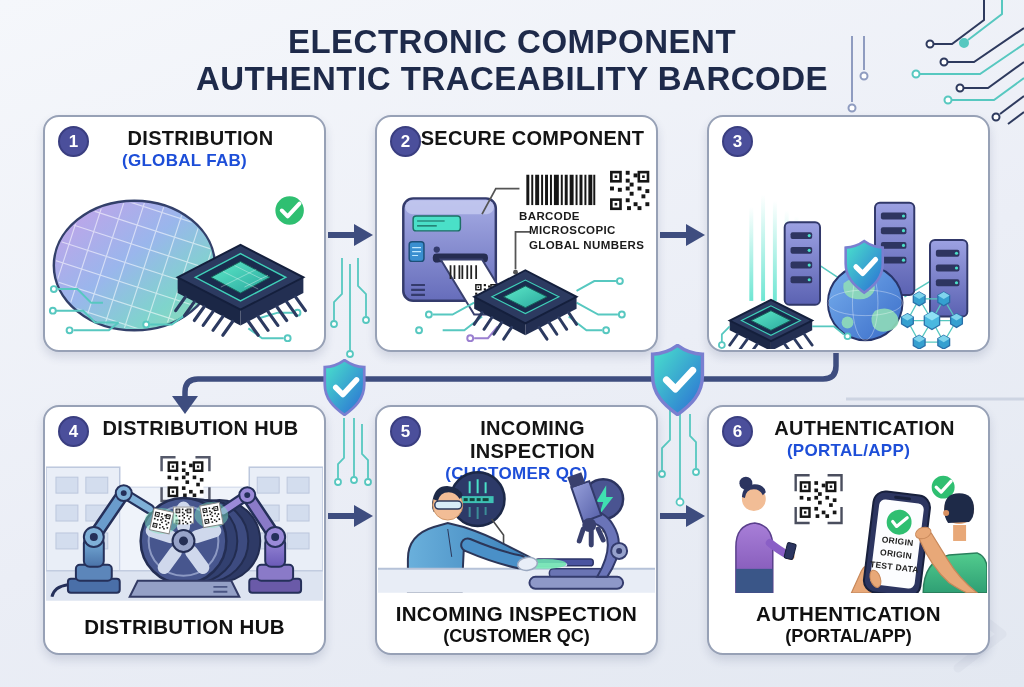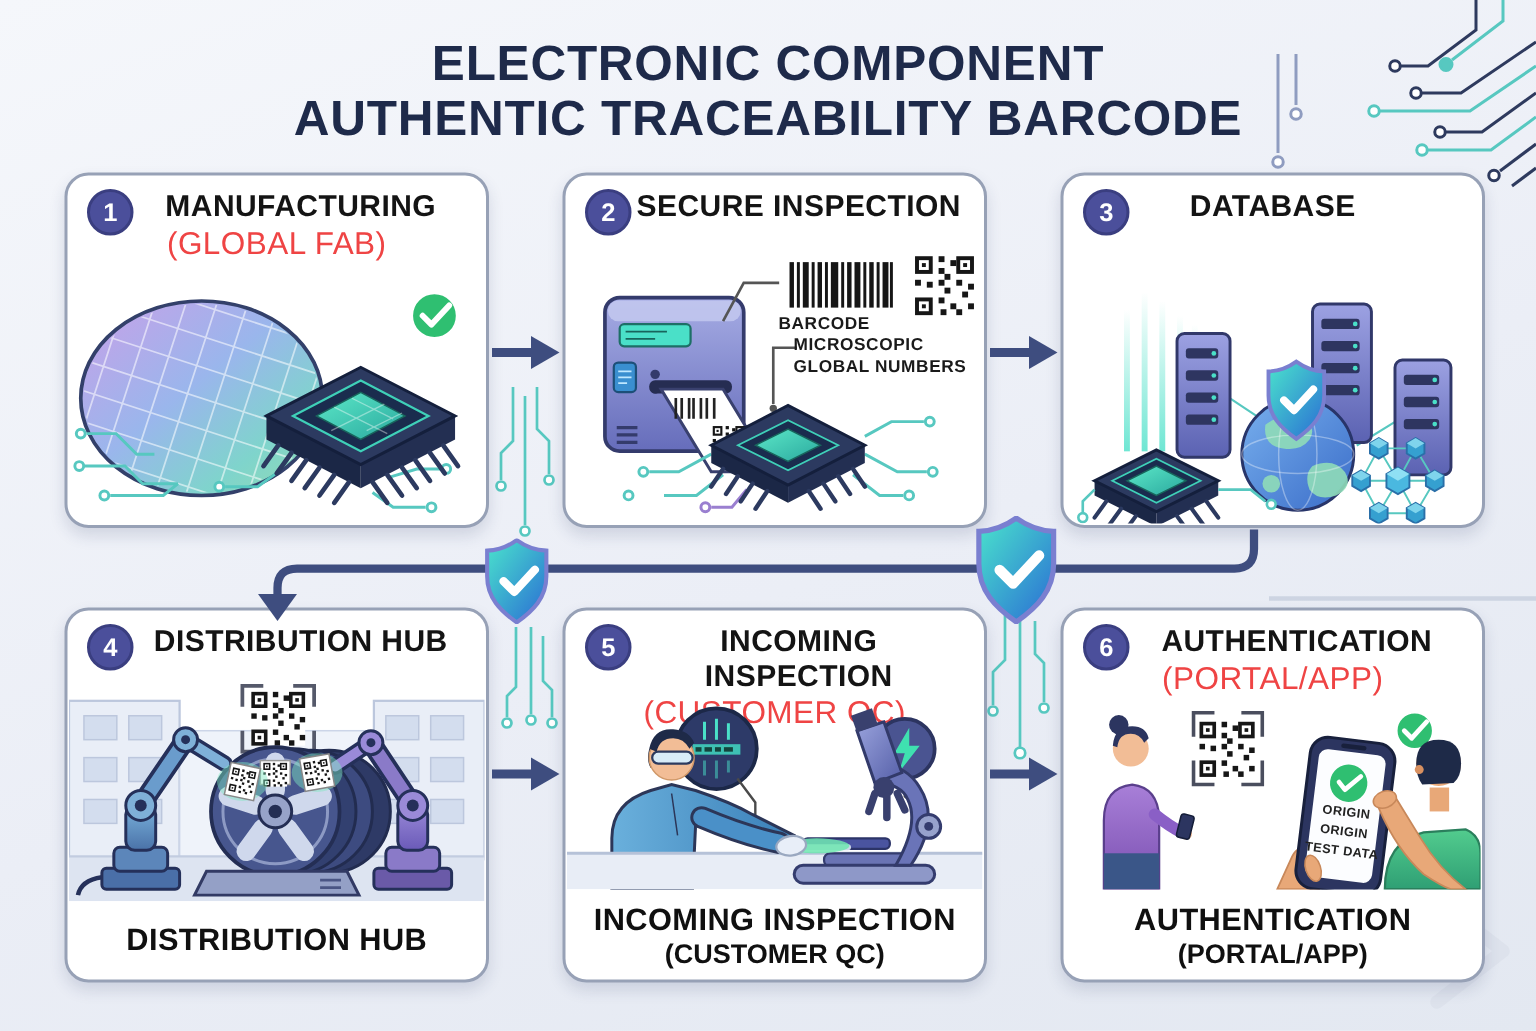--- a/index.html
+++ b/index.html
@@ -11,21 +11,21 @@
   .panel{position:absolute;width:283px;background:#fff;border:2.5px solid #97a1b6;
     border-radius:16px;box-shadow:0 5px 10px rgba(40,55,100,.15);z-index:3;box-sizing:border-box;}
   .row1{top:115px;height:237px}.row2{top:405px;height:250px}
   .c1x{left:43px}.c2x{left:375px}.c3x{left:707px}
   .panel-head{position:relative;padding-top:10px;text-align:center;}
   .badge{position:absolute;left:13px;top:9px;width:31px;height:31px;border-radius:50%;
     background:#4b4f9b;border:2px solid #3a3e80;color:#fff;font-weight:700;font-size:17px;
     display:flex;align-items:center;justify-content:center;box-sizing:border-box;}
   .panel-title{font-weight:700;font-size:20px;color:#141414;letter-spacing:.3px;line-height:1.15;padding:0 10px 0 42px;}
   .panel-title.l2{padding:0 10px;}
-  .panel-sub{font-weight:400;font-size:21px;color:#ef4444;letter-spacing:.3px;line-height:1.25;}
+  .panel-sub{font-weight:700;font-size:17px;color:#1d4ed8;letter-spacing:.3px;line-height:1.25;}
   .panel-art{position:absolute;left:1px;right:1px;}
   .panel-art svg{display:block;width:100%;height:100%;}
   .caption{position:absolute;left:0;right:0;text-align:center;font-weight:700;color:#101010;}
   .caption .cl1{font-size:20.5px;letter-spacing:.3px;}
   .caption .cl2{font-size:18px;}
   .lbl{position:absolute;font-weight:700;color:#1a1a1a;font-size:11.5px;letter-spacing:.4px;text-align:left;line-height:1.3;z-index:5;}
   .phone-text{position:absolute;font-weight:700;color:#222;font-size:8.5px;letter-spacing:.3px;
     text-align:center;line-height:1.55;transform:rotate(7deg);z-index:5;}
   .phone-text span{display:block;}
   .abs{position:absolute;}
@@ -209,21 +209,21 @@
     </g>
   </svg>
 
   <svg class="abs z1" style="left:946px;top:592px" width="72" height="84" viewBox="0 0 72 84">
     <path d="M12 8 L56 42 L12 76" stroke="#dde2ec" stroke-width="9" fill="none" stroke-linecap="round" stroke-linejoin="round"></path>
   </svg>
 
   <div class="panel row1 c1x">
     <div class="panel-head">
       <div class="badge">1</div>
-      <div class="panel-title">MANUFACTURING</div>
+      <div class="panel-title">DISTRIBUTION</div>
       <div class="panel-sub">(GLOBAL FAB)</div>
     </div>
     <div class="panel-art" style="top:64px;bottom:1px">
       <svg viewBox="0 0 278 171" preserveAspectRatio="xMidYMid meet">
         <g>
           <ellipse cx="88" cy="86" rx="82" ry="66" fill="url(#g-wafer)" stroke="#33406a" stroke-width="2.5"></ellipse>
           <g clip-path="url(#clip-wafer)" stroke="rgba(255,255,255,.55)" stroke-width="1.2">
             <path transform="rotate(18 88 86)" d="M18 6 V170 M38 6 V170 M58 6 V170 M78 6 V170 M98 6 V170 M118 6 V170 M138 6 V170 M158 6 V170 M8 26 H168 M8 46 H168 M8 66 H168 M8 86 H168 M8 106 H168 M8 126 H168 M8 146 H168"></path>
           </g>
         </g>
@@ -251,21 +251,21 @@
           <circle cx="246" cy="30" r="16" fill="#2fbf71" stroke="#fff" stroke-width="3"></circle>
           <path d="M238 30 l6 6 l12 -13" stroke="#fff" stroke-width="4" fill="none" stroke-linecap="round" stroke-linejoin="round"></path>
         </g>
       </svg>
     </div>
   </div>
 
   <div class="panel row1 c2x">
     <div class="panel-head">
       <div class="badge">2</div>
-      <div class="panel-title">SECURE INSPECTION</div>
+      <div class="panel-title">SECURE COMPONENT</div>
     </div>
     <div class="lbl" style="top:92px;left:142px;width:84px">BARCODE</div>
     <div class="lbl" style="top:106px;left:152px;width:124px">
       <div>MICROSCOPIC</div>
       <div>GLOBAL NUMBERS</div>
     </div>
     <div class="panel-art" style="top:42px;bottom:1px">
       <svg viewBox="0 0 278 193" preserveAspectRatio="xMidYMid meet">
         <g>
           <rect x="24" y="40" width="94" height="104" rx="10" fill="url(#g-printer)" stroke="#343b6c" stroke-width="2.5"></rect>
@@ -314,21 +314,20 @@
           <polygon points="114,140 148,123 182,140 148,157" fill="#1a2c4e" stroke="#3fd0b8" stroke-width="1.2"></polygon>
           <polygon points="126,140 148,129 170,140 148,151" fill="url(#g-teal)" stroke="#18655c"></polygon>
         </g>
       </svg>
     </div>
   </div>
 
   <div class="panel row1 c3x">
     <div class="panel-head">
       <div class="badge">3</div>
-      <div class="panel-title l2">DATABASE</div>
     </div>
     <div class="panel-art" style="top:70px;bottom:1px">
       <svg viewBox="0 0 278 165" preserveAspectRatio="xMidYMid meet">
         <g>
           <rect x="38" y="20" width="4" height="96" fill="url(#g-beam)"></rect>
           <rect x="50" y="8" width="4" height="108" fill="url(#g-beam)"></rect>
           <rect x="62" y="14" width="4" height="102" fill="url(#g-beam)"></rect>
           <rect x="74" y="24" width="4" height="92" fill="url(#g-beam)"></rect>
           <rect x="84" y="30" width="4" height="86" fill="url(#g-beam)"></rect>
         </g>

